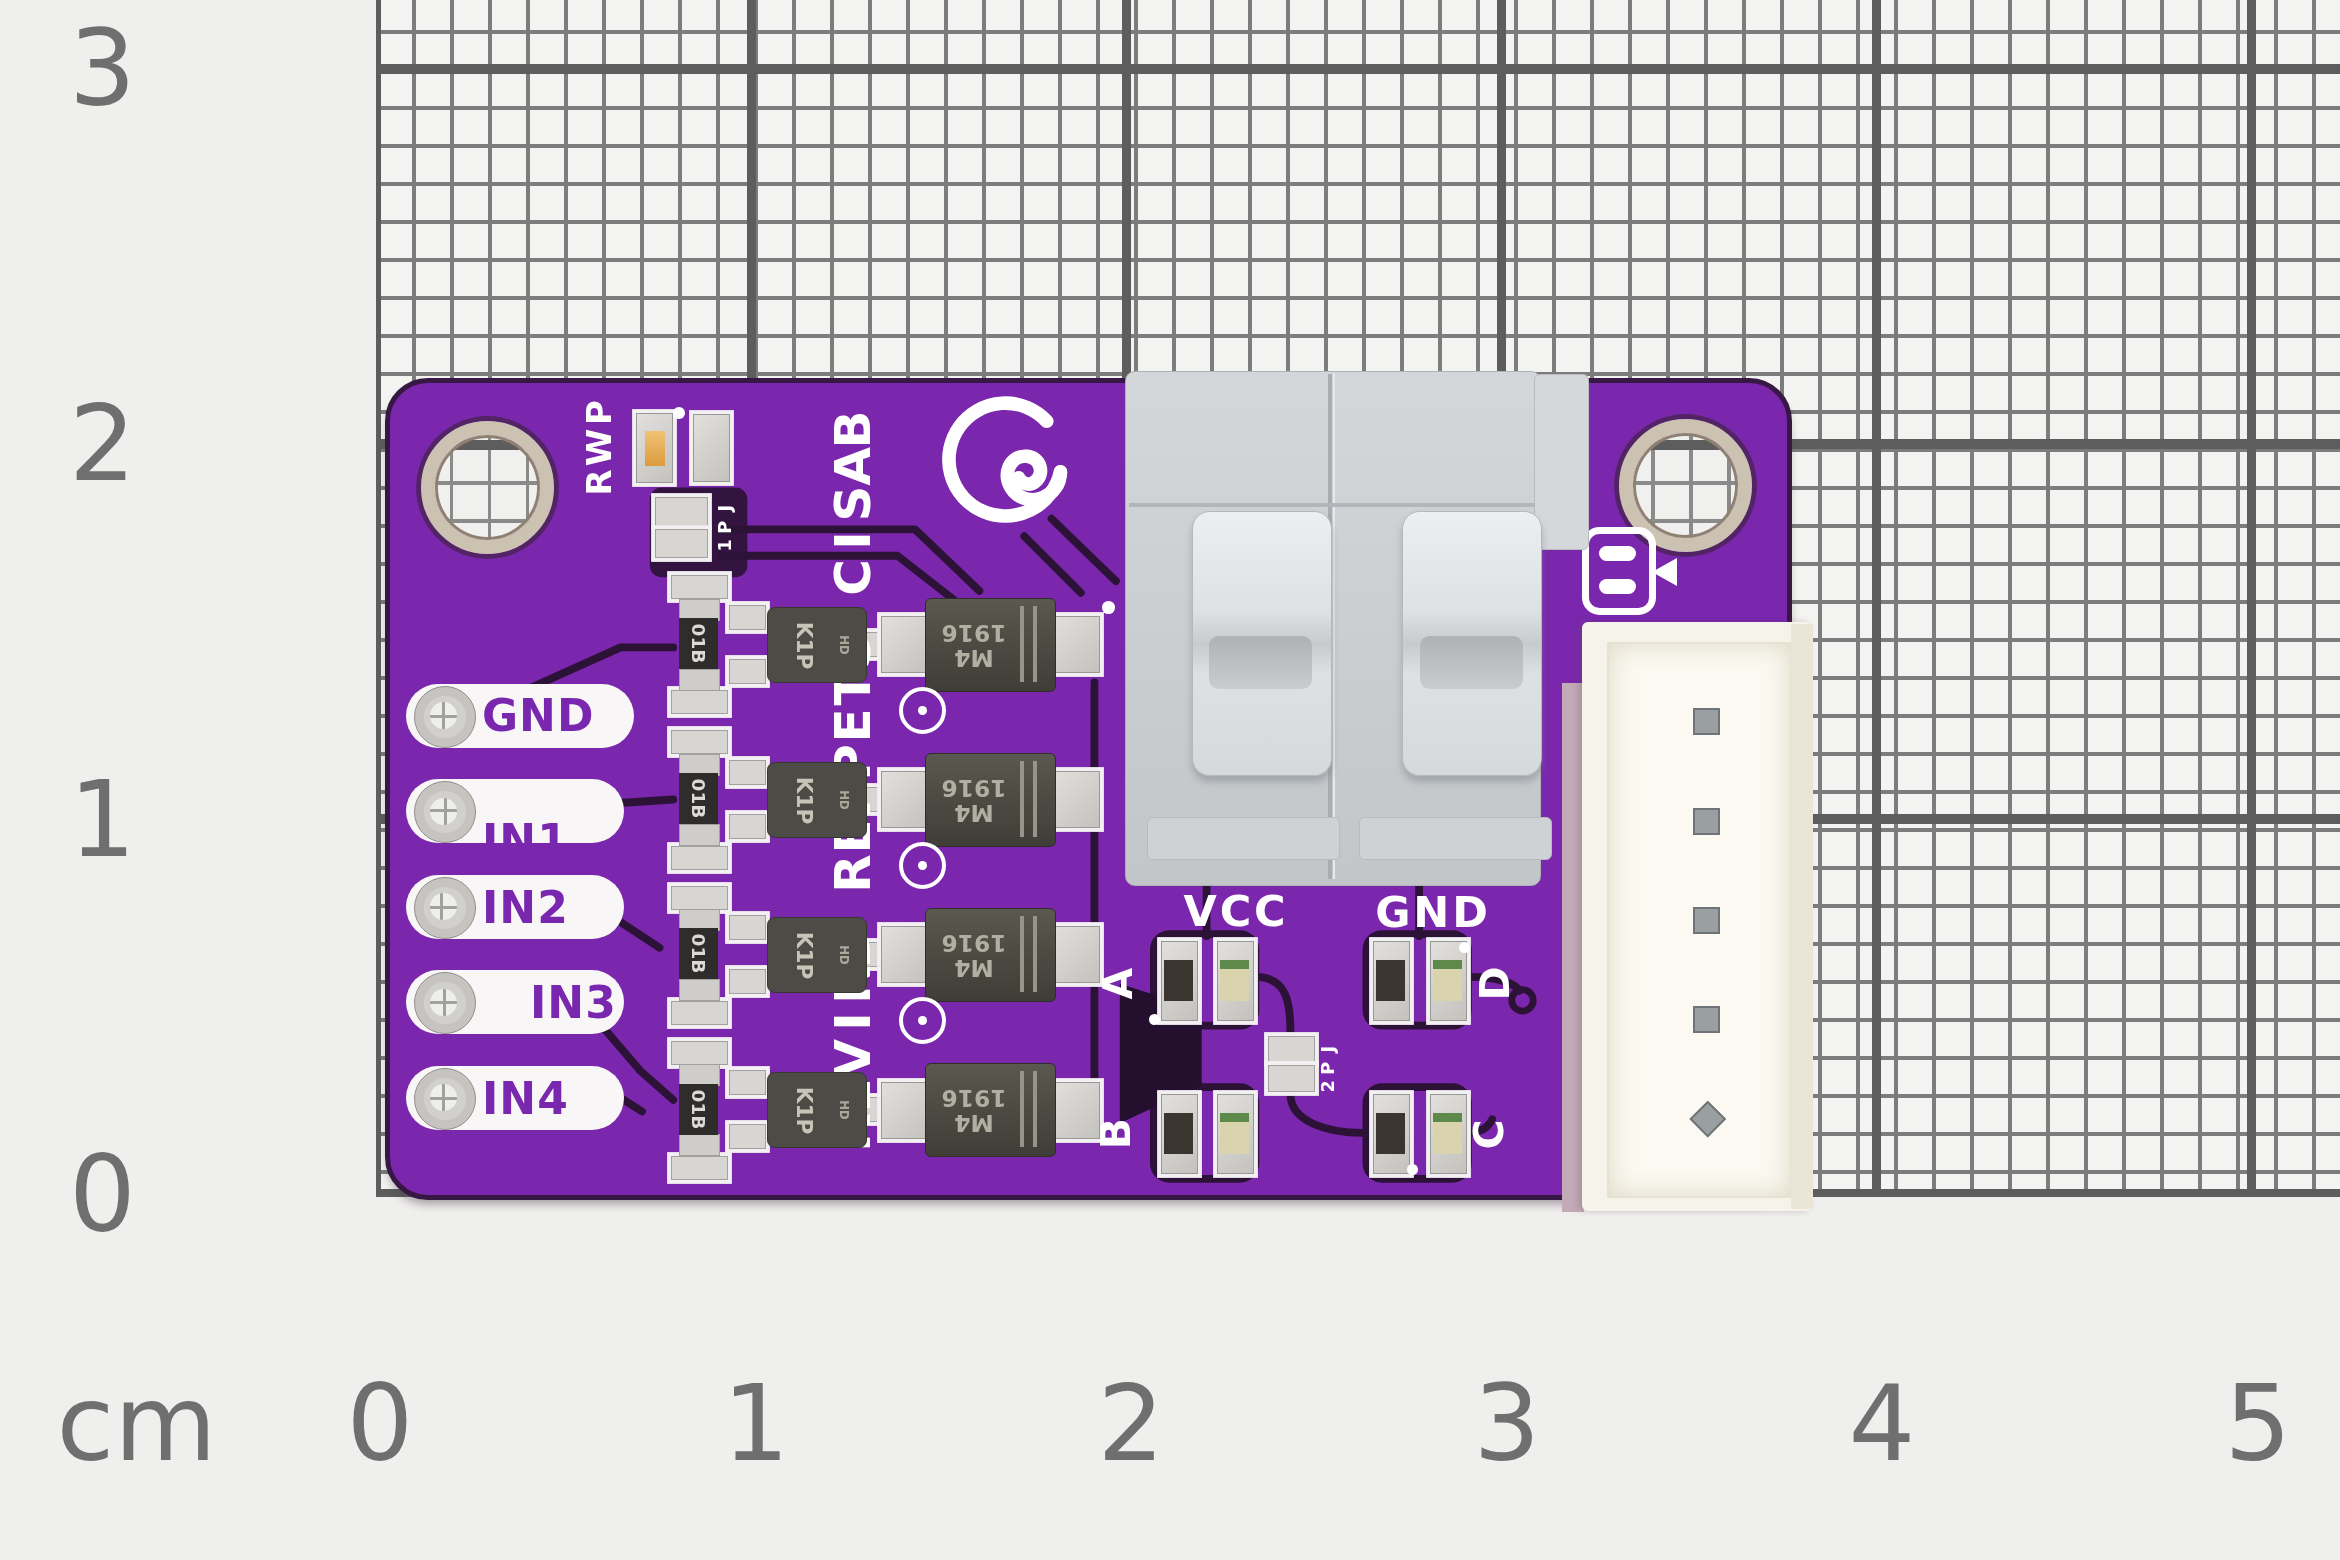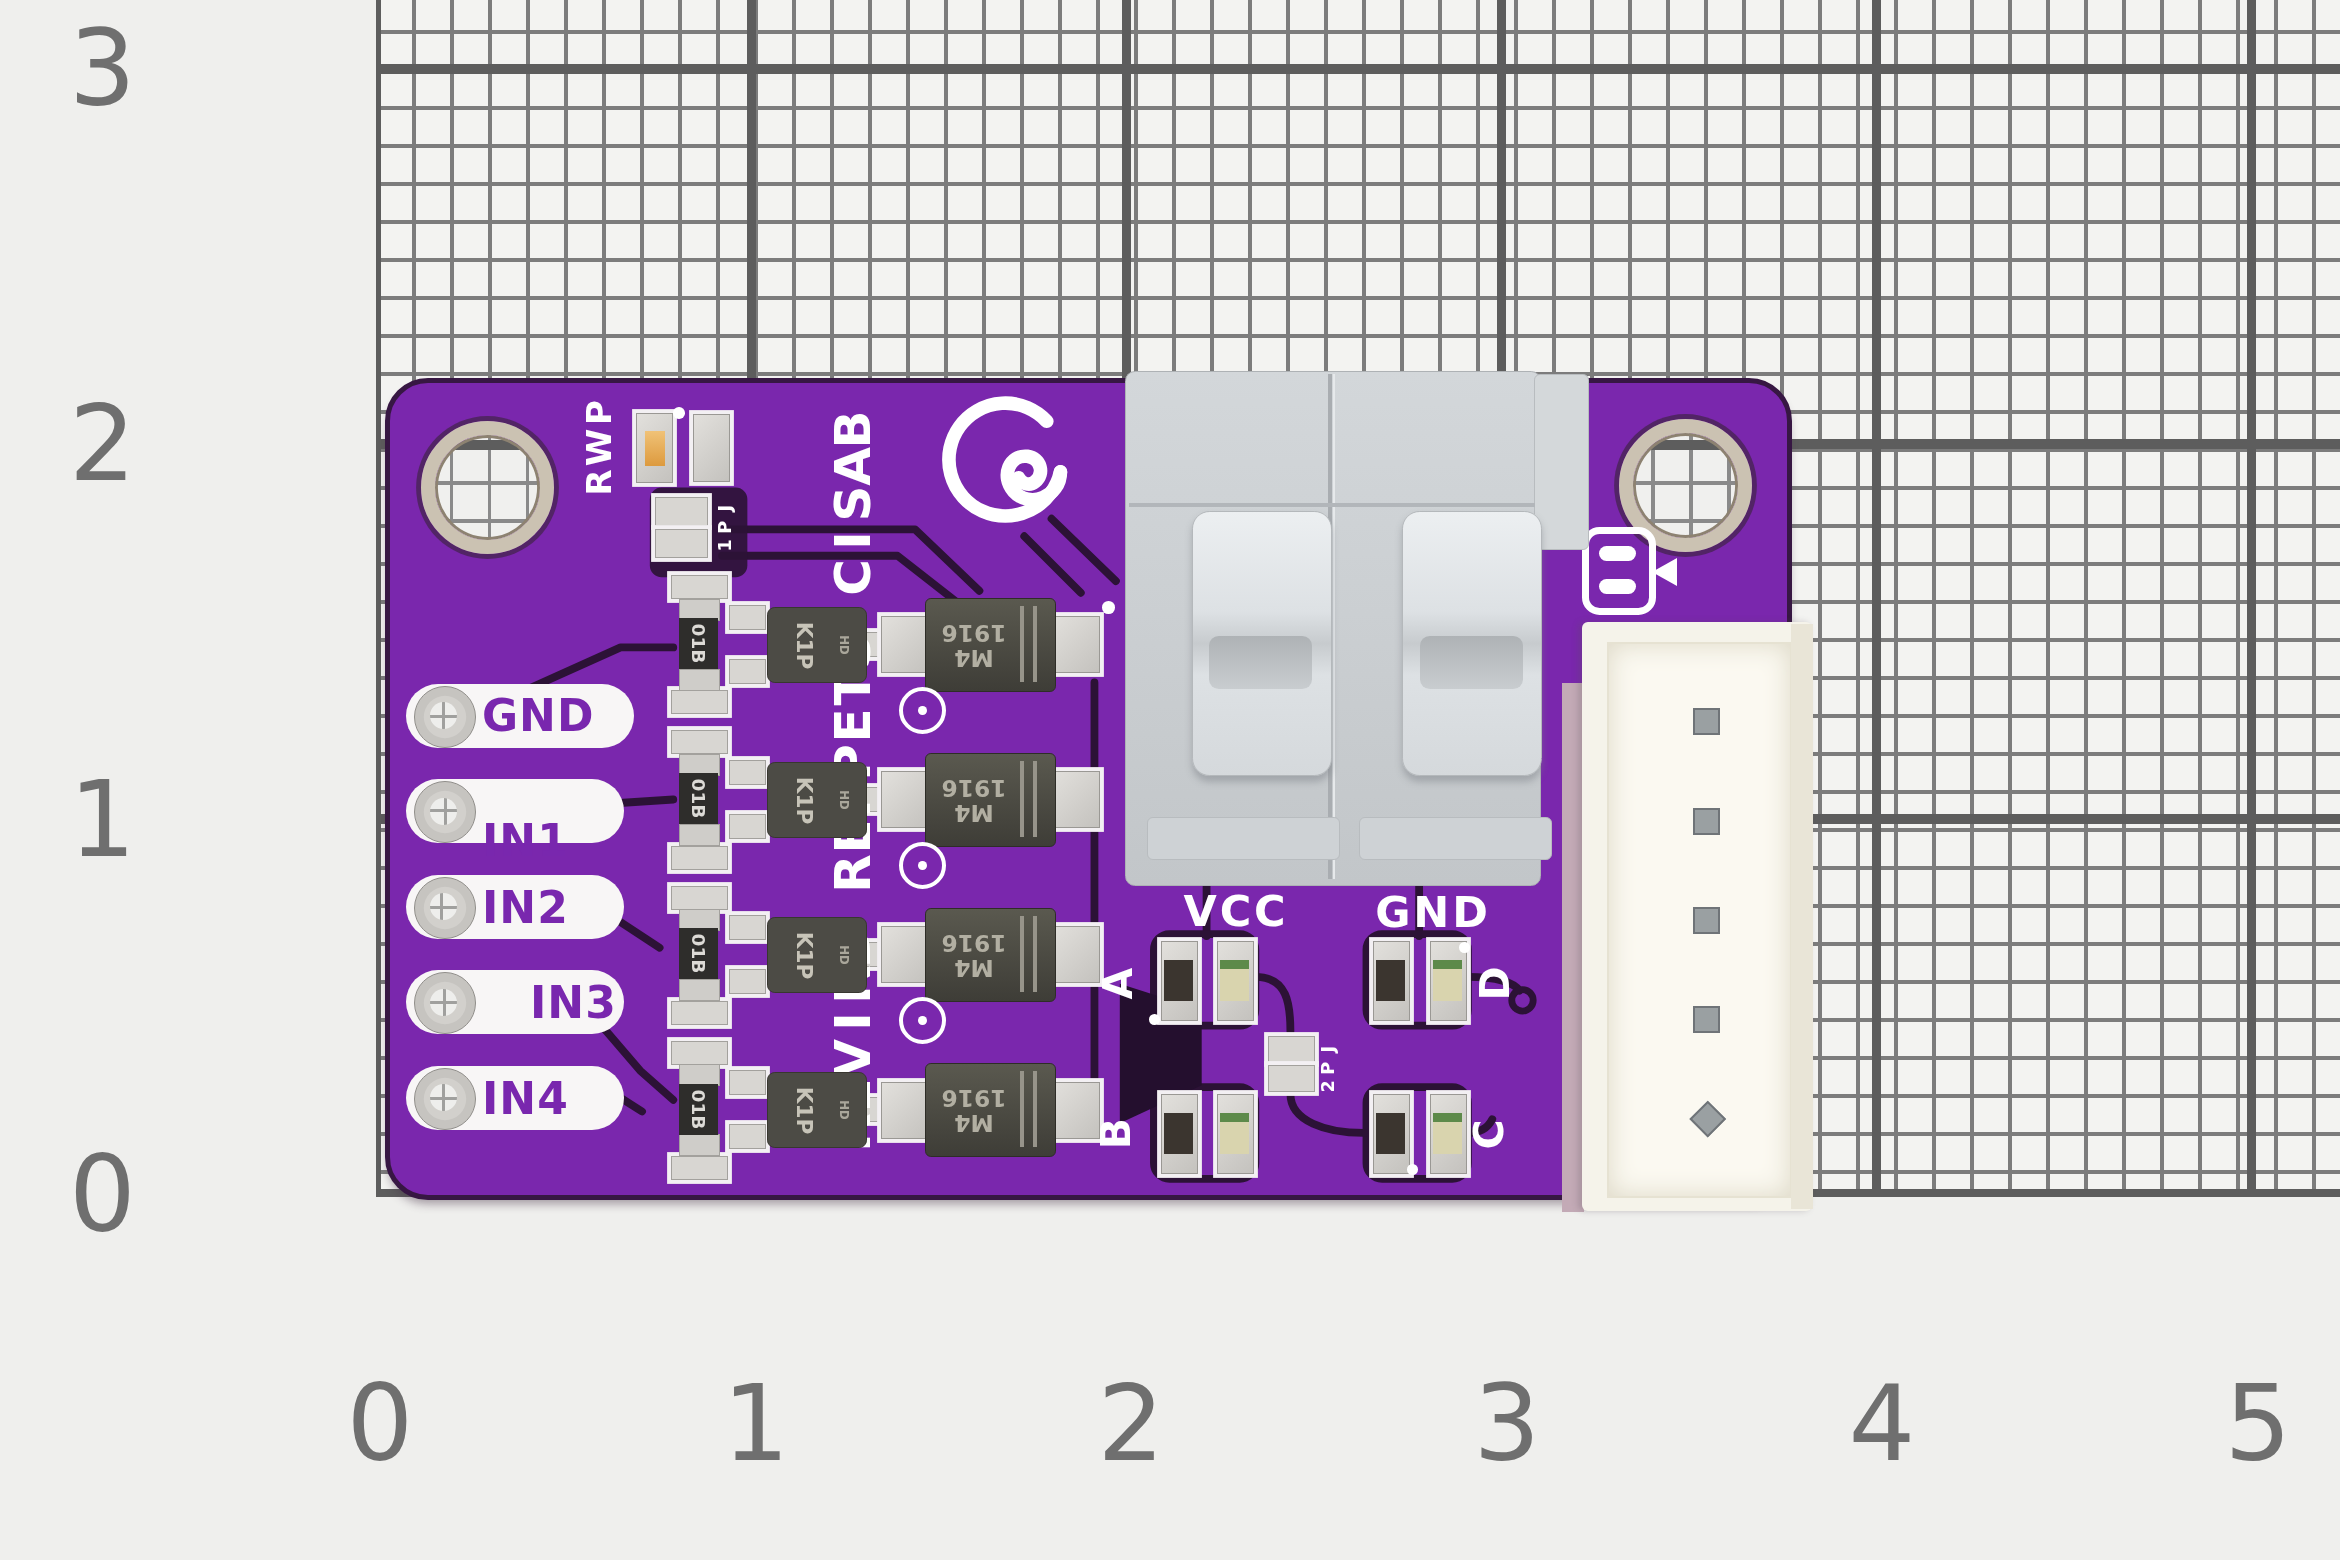--- a/index.html
+++ b/index.html
@@ -83,20 +83,21 @@
 
 <div id="stage">
 
   <div id="grid" class="abs"></div>
 
   <div class="abs rul rul-left" style="left:49px;top:1px;">3</div>
   <div class="abs rul rul-left" style="left:49px;top:376px;">2</div>
   <div class="abs rul rul-left" style="left:49px;top:752px;">1</div>
   <div class="abs rul rul-left" style="left:49px;top:1127px;">0</div>
 
+  <div class="abs rul rul-bot" style="left:29px;top:1356px;width:215px;">cm</div>
   <div class="abs rul rul-bot" style="left:302px;top:1356px;">0</div>
   <div class="abs rul rul-bot" style="left:678px;top:1356px;">1</div>
   <div class="abs rul rul-bot" style="left:1053px;top:1356px;">2</div>
   <div class="abs rul rul-bot" style="left:1429px;top:1356px;">3</div>
   <div class="abs rul rul-bot" style="left:1804px;top:1356px;">4</div>
   <div class="abs rul rul-bot" style="left:2180px;top:1356px;">5</div>
 
   <div id="board" class="abs" style="z-index:10;"></div>
 
   <div class="abs hole-grid" style="left:435px;top:435px;width:105px;height:105px;

